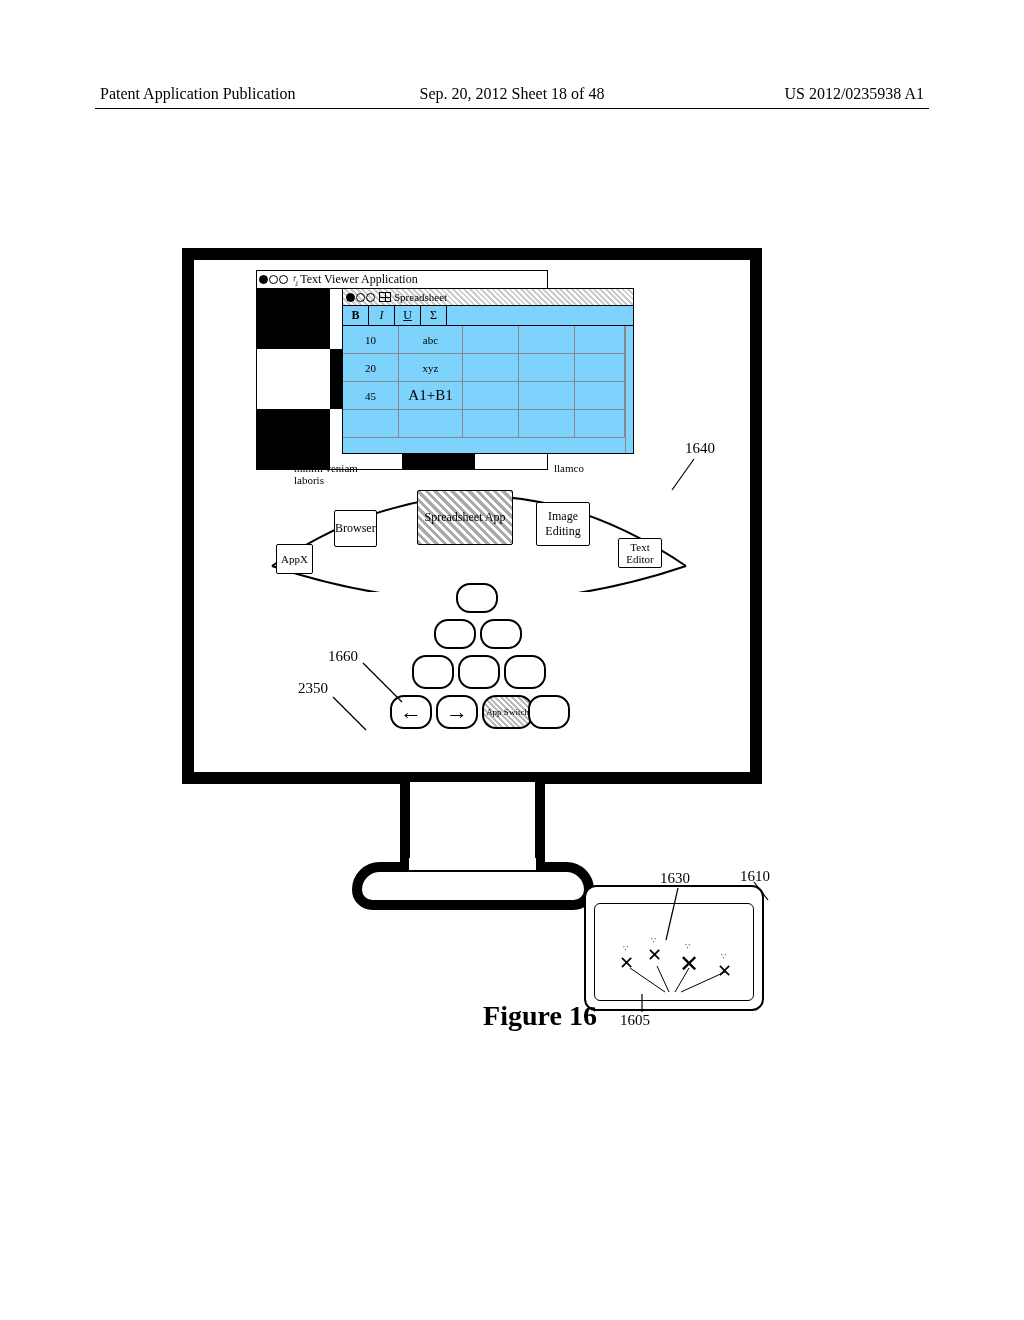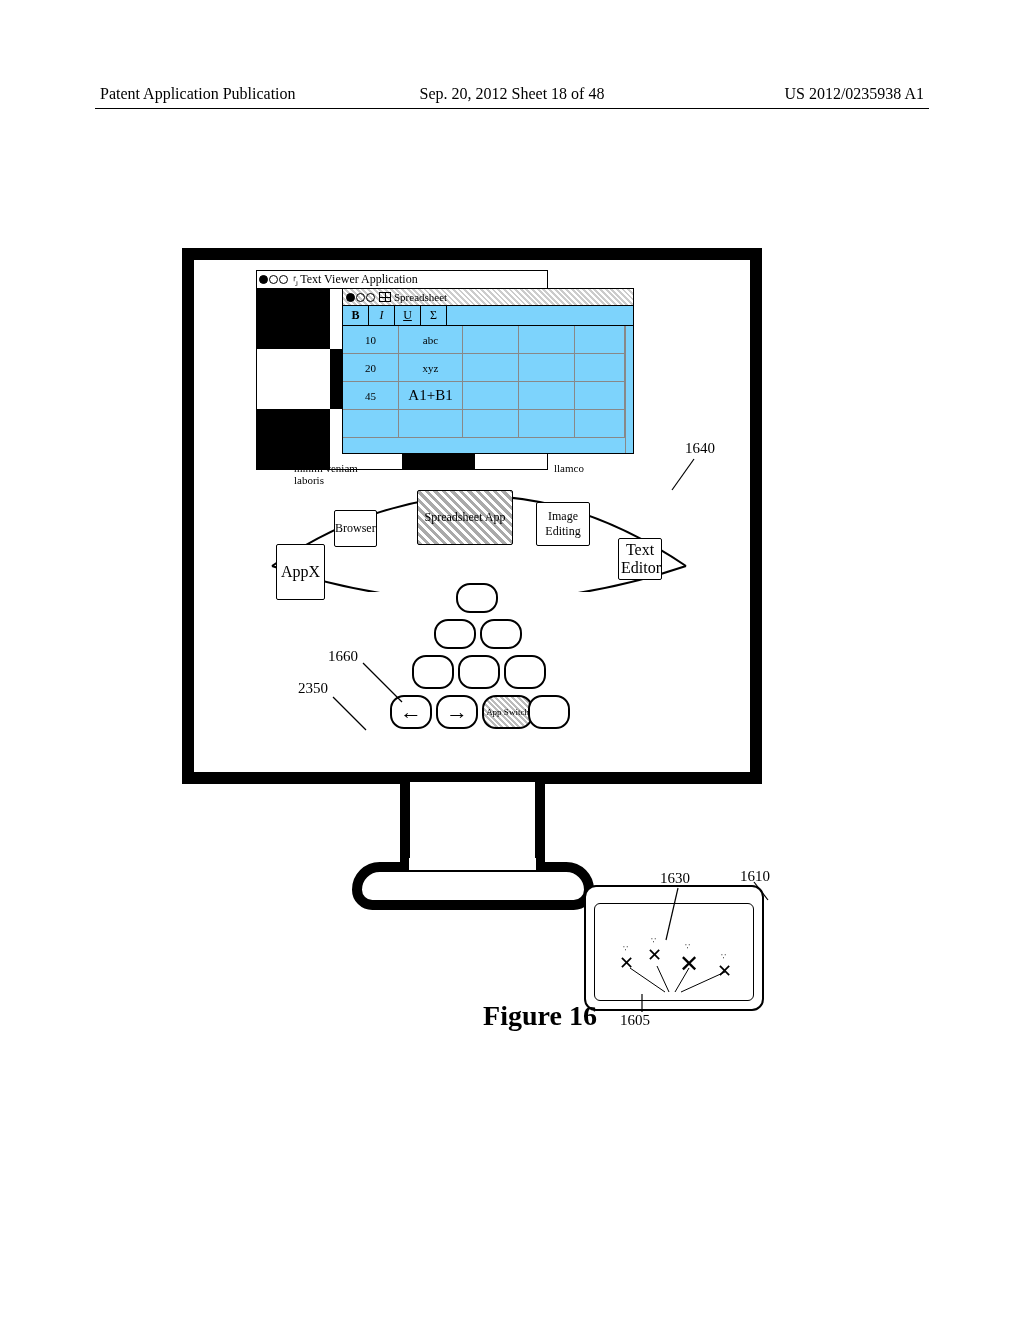--- a/index.html
+++ b/index.html
@@ -224,25 +224,25 @@
     <span>minim veniam</span>
     <span style="position:absolute; left:260px">llamco</span><br>
     <span>laboris</span>
   </div>
 
   <div class="arc-area">
     <svg width="434" height="126">
       <path d="M 10 100 Q 217 -40 424 100" stroke="#000" stroke-width="2" fill="none"></path>
       <path d="M 10 100 Q 217 170 424 100" stroke="#000" stroke-width="2" fill="none"></path>
     </svg>
-    <div class="app-card" style="top:78px; left:14px; font-size:16px; padding:18px 4px">AppX</div>
+    <div class="app-card" style="top:78px; left:14px; font-size:11px; padding:8px 4px">AppX</div>
     <div class="app-card" style="top:44px; left:72px; padding:10px 0">Browser</div>
     <div class="app-card highlight" style="top:24px; left:155px; width:96px; padding:19px 4px">Spreadsheet App</div>
     <div class="app-card" style="top:36px; left:274px; width:54px; padding:6px 4px">Image Editing</div>
-    <div class="app-card" style="top:72px; left:356px; width:44px; font-size:16px; padding:2px 2px">Text Editor</div>
+    <div class="app-card" style="top:72px; left:356px; width:44px; font-size:11px; padding:2px 2px">Text Editor</div>
   </div>
 
   <div class="vkbd">
     <div class="key" style="top:0; left:102px; width:42px; height:30px"></div>
     <div class="key" style="top:36px; left:80px; width:42px; height:30px"></div>
     <div class="key" style="top:36px; left:126px; width:42px; height:30px"></div>
     <div class="key" style="top:72px; left:58px; width:42px; height:34px"></div>
     <div class="key" style="top:72px; left:104px; width:42px; height:34px"></div>
     <div class="key" style="top:72px; left:150px; width:42px; height:34px"></div>
     <div class="key" style="top:112px; left:36px; width:42px; height:34px">

